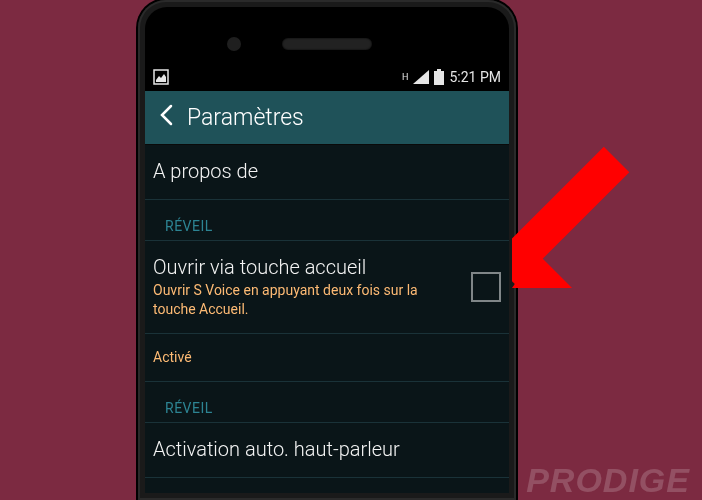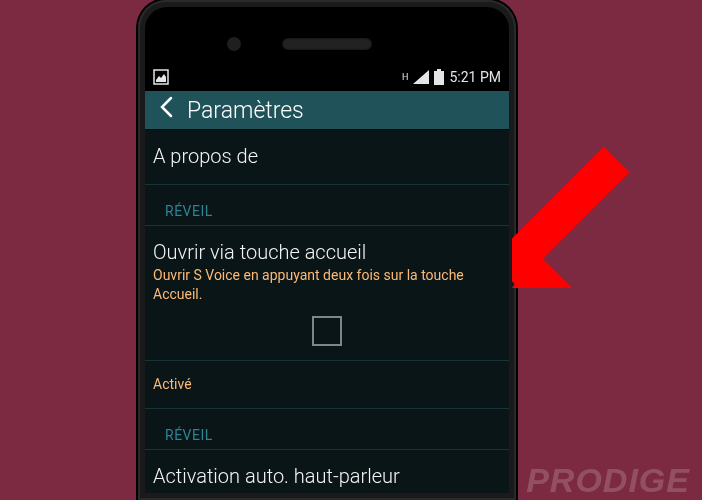--- a/index.html
+++ b/index.html
@@ -60,21 +60,21 @@
   display: flex;
   align-items: center;
   padding: 0 8px;
   font-size: 14px;
 }
 .statusbar .left { display: flex; align-items: center; gap: 6px; }
 .statusbar .spacer { flex: 1; }
 .statusbar .right { display: flex; align-items: center; gap: 5px; }
 .statusbar svg { display: block; }
 .header {
-  height: 39px;
+  height: 54px;
   background: #1f5259;
   color: #fff;
   display: flex;
   align-items: center;
   padding: 0 14px;
   font-size: 23px;
   font-weight: 300;
   gap: 14px;
   border-bottom: 1px solid #0a0a0a;
 }
@@ -98,21 +98,20 @@
 }
 .row-sub {
   color: #fdba74;
   font-size: 14px;
   line-height: 1.35;
 }
 .row-check {
   display: flex;
   align-items: center;
   gap: 12px;
-  flex-direction: column;
 }
 .row-check .text { flex: 1; }
 .checkbox {
   width: 30px; height: 30px;
   border: 2px solid #808688;
   flex-shrink: 0;
 }
 .arrow {
   position: absolute;
   right: 20px; top: 118px;

